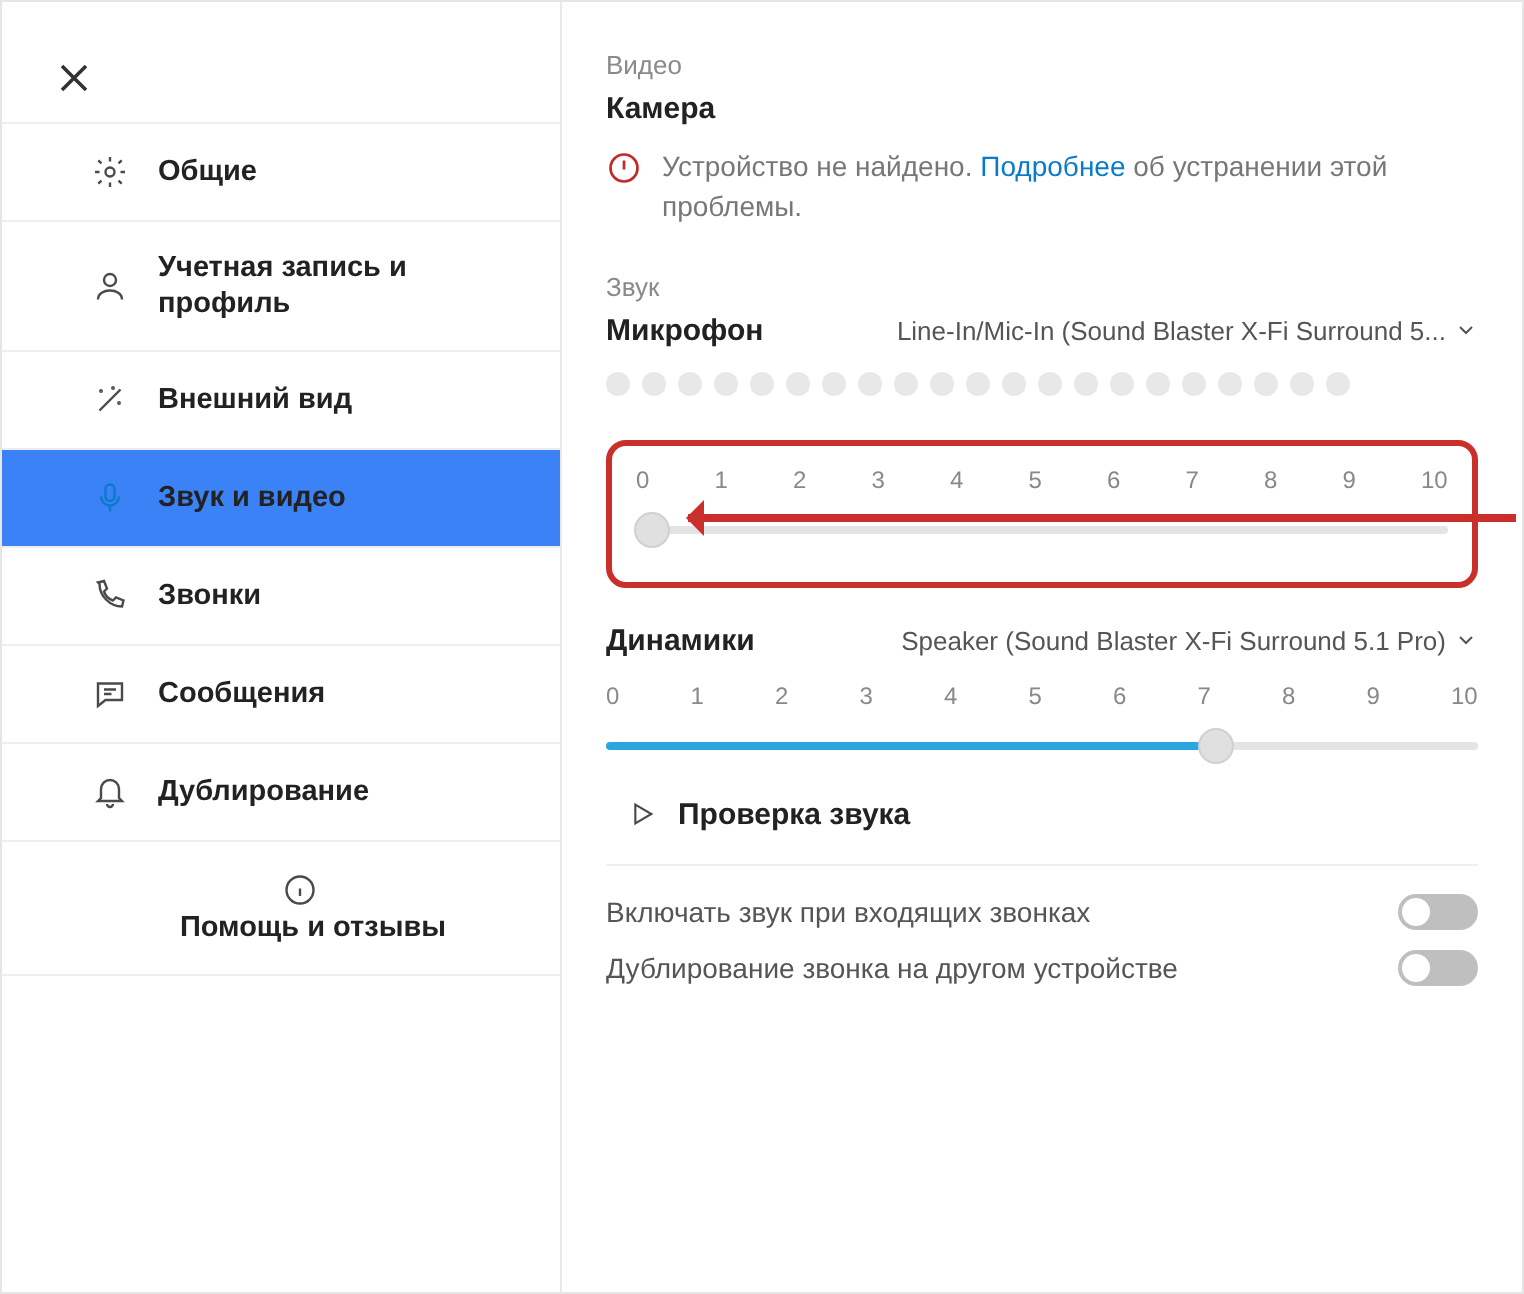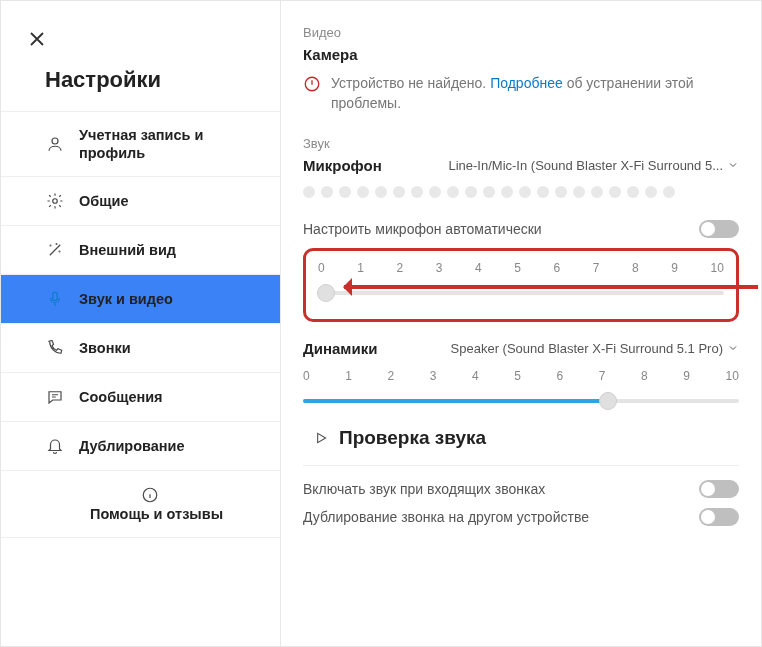--- a/index.html
+++ b/index.html
@@ -186,60 +186,59 @@
     border-right-color: #c9302c;
   }
 
   .test-sound {
     display: flex;
     align-items: center;
     gap: 10px;
     padding: 14px 0 16px 10px;
     border-bottom: 1px solid #eee;
     margin-bottom: 14px;
-    font-size: 19px;
+    font-size: 15px;
     font-weight: 700;
     color: #222;
     cursor: pointer;
   }
   .play-ico { display:inline-flex; color:#4a4a4a; }
 
   svg { display: block; }
 </style>
 </head>
 <body>
 
 <div class="app">
 
   <aside class="sidebar">
     <div class="close-btn">
       <svg width="14" height="14" viewBox="0 0 14 14">
         <path d="M1 1 L13 13 M13 1 L1 13" stroke="currentColor" stroke-width="1.8" fill="none"></path>
       </svg>
     </div>
-    <h1 class="title">Настройки</h1>
+
+    <div class="nav-item">
+      <span class="nav-icon">
+        <svg width="18" height="18" viewBox="0 0 24 24" fill="none" stroke="currentColor" stroke-width="1.6">
+            <circle cx="12" cy="12" r="3"></circle>
+            <path d="M12 2v3M12 19v3M4.2 4.2l2.1 2.1M17.7 17.7l2.1 2.1M2 12h3M19 12h3M4.2 19.8l2.1-2.1M17.7 6.3l2.1-2.1"></path>
+          </svg>
+      </span>
+      <span class="nav-label">Общие</span>
+    </div>
 
     <div class="nav-item">
       <span class="nav-icon">
         <svg width="18" height="18" viewBox="0 0 24 24" fill="none" stroke="currentColor" stroke-width="1.6">
             <circle cx="12" cy="8" r="4"></circle>
             <path d="M4 21c0-4 4-6 8-6s8 2 8 6"></path>
           </svg>
       </span>
       <span class="nav-label">Учетная запись и профиль</span>
-    </div>
-
-    <div class="nav-item">
-      <span class="nav-icon">
-        <svg width="18" height="18" viewBox="0 0 24 24" fill="none" stroke="currentColor" stroke-width="1.6">
-            <circle cx="12" cy="12" r="3"></circle>
-            <path d="M12 2v3M12 19v3M4.2 4.2l2.1 2.1M17.7 17.7l2.1 2.1M2 12h3M19 12h3M4.2 19.8l2.1-2.1M17.7 6.3l2.1-2.1"></path>
-          </svg>
-      </span>
-      <span class="nav-label">Общие</span>
     </div>
 
     <div class="nav-item">
       <span class="nav-icon">
         <svg width="18" height="18" viewBox="0 0 24 24" fill="none" stroke="currentColor" stroke-width="1.6">
             <path d="M5 19L19 5"></path>
             <circle cx="6" cy="6" r="0.5"></circle>
             <circle cx="18" cy="14" r="0.5"></circle>
             <circle cx="14" cy="4" r="0.5"></circle>
           </svg>
@@ -343,26 +342,20 @@
         <span class="dot"></span>
         <span class="dot"></span>
         <span class="dot"></span>
         <span class="dot"></span>
         <span class="dot"></span>
         <span class="dot"></span>
         <span class="dot"></span>
         <span class="dot"></span>
     </div>
 
-    <div class="setting-line">
-      <span>Настроить микрофон автоматически</span>
-      <span class="toggle">
-          <span class="knob"></span>
-        </span>
-    </div>
 
     <div class="highlight-box">
       <div class="scale-row">
         <span>0</span>
         <span>1</span>
         <span>2</span>
         <span>3</span>
         <span>4</span>
         <span>5</span>
         <span>6</span>

